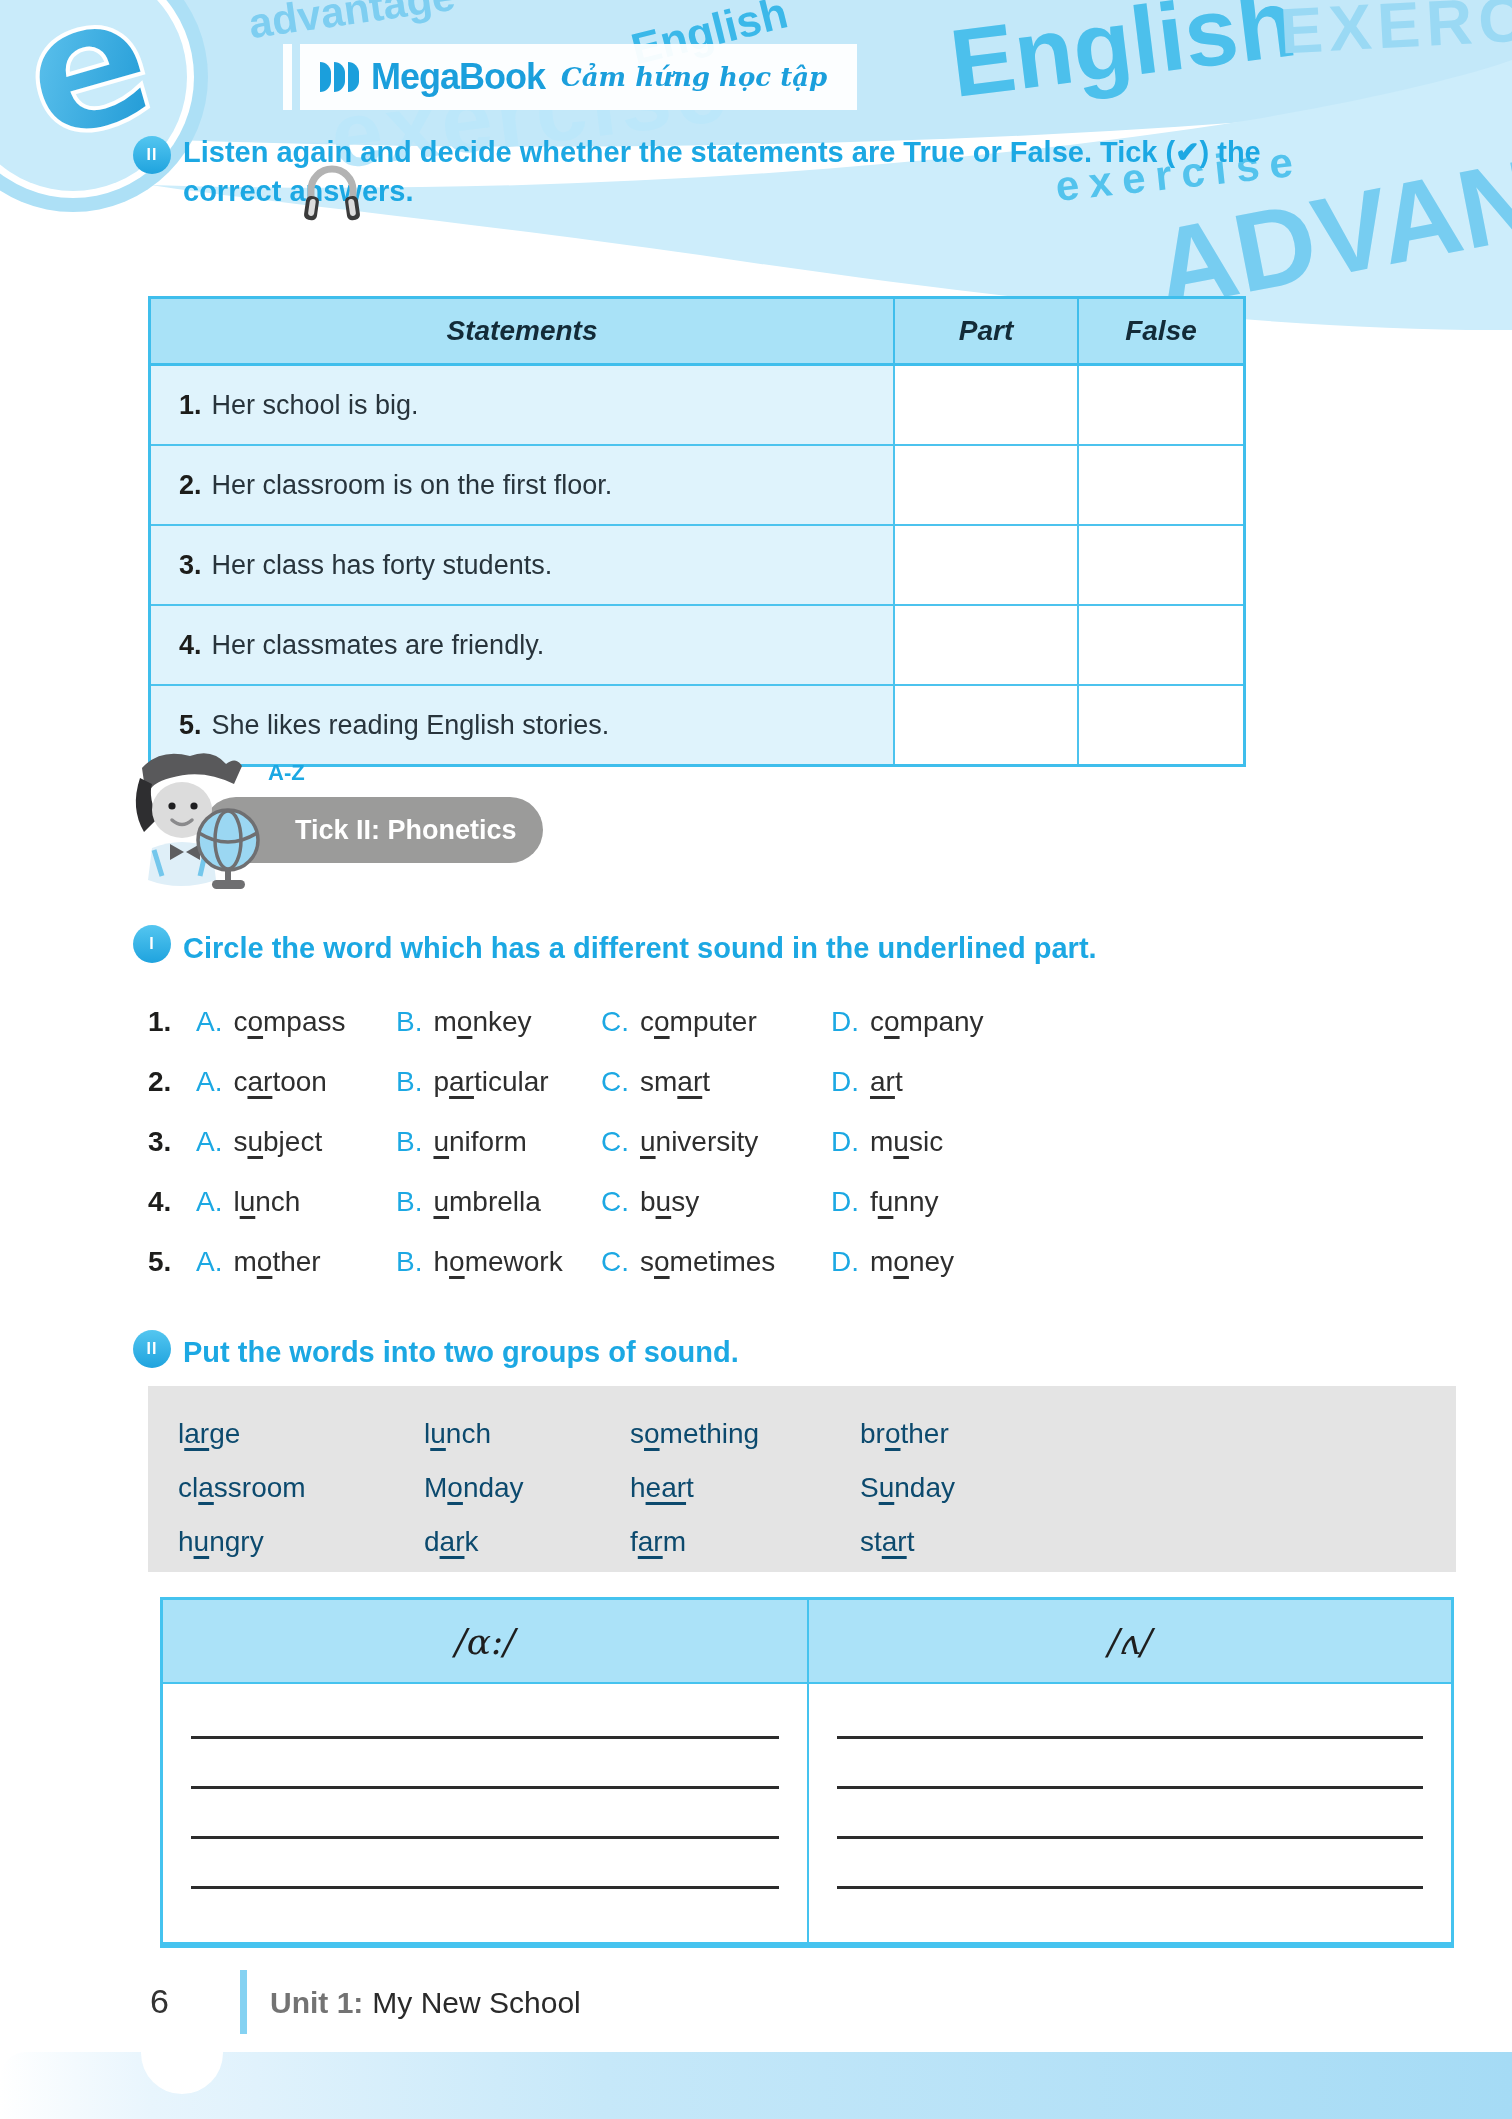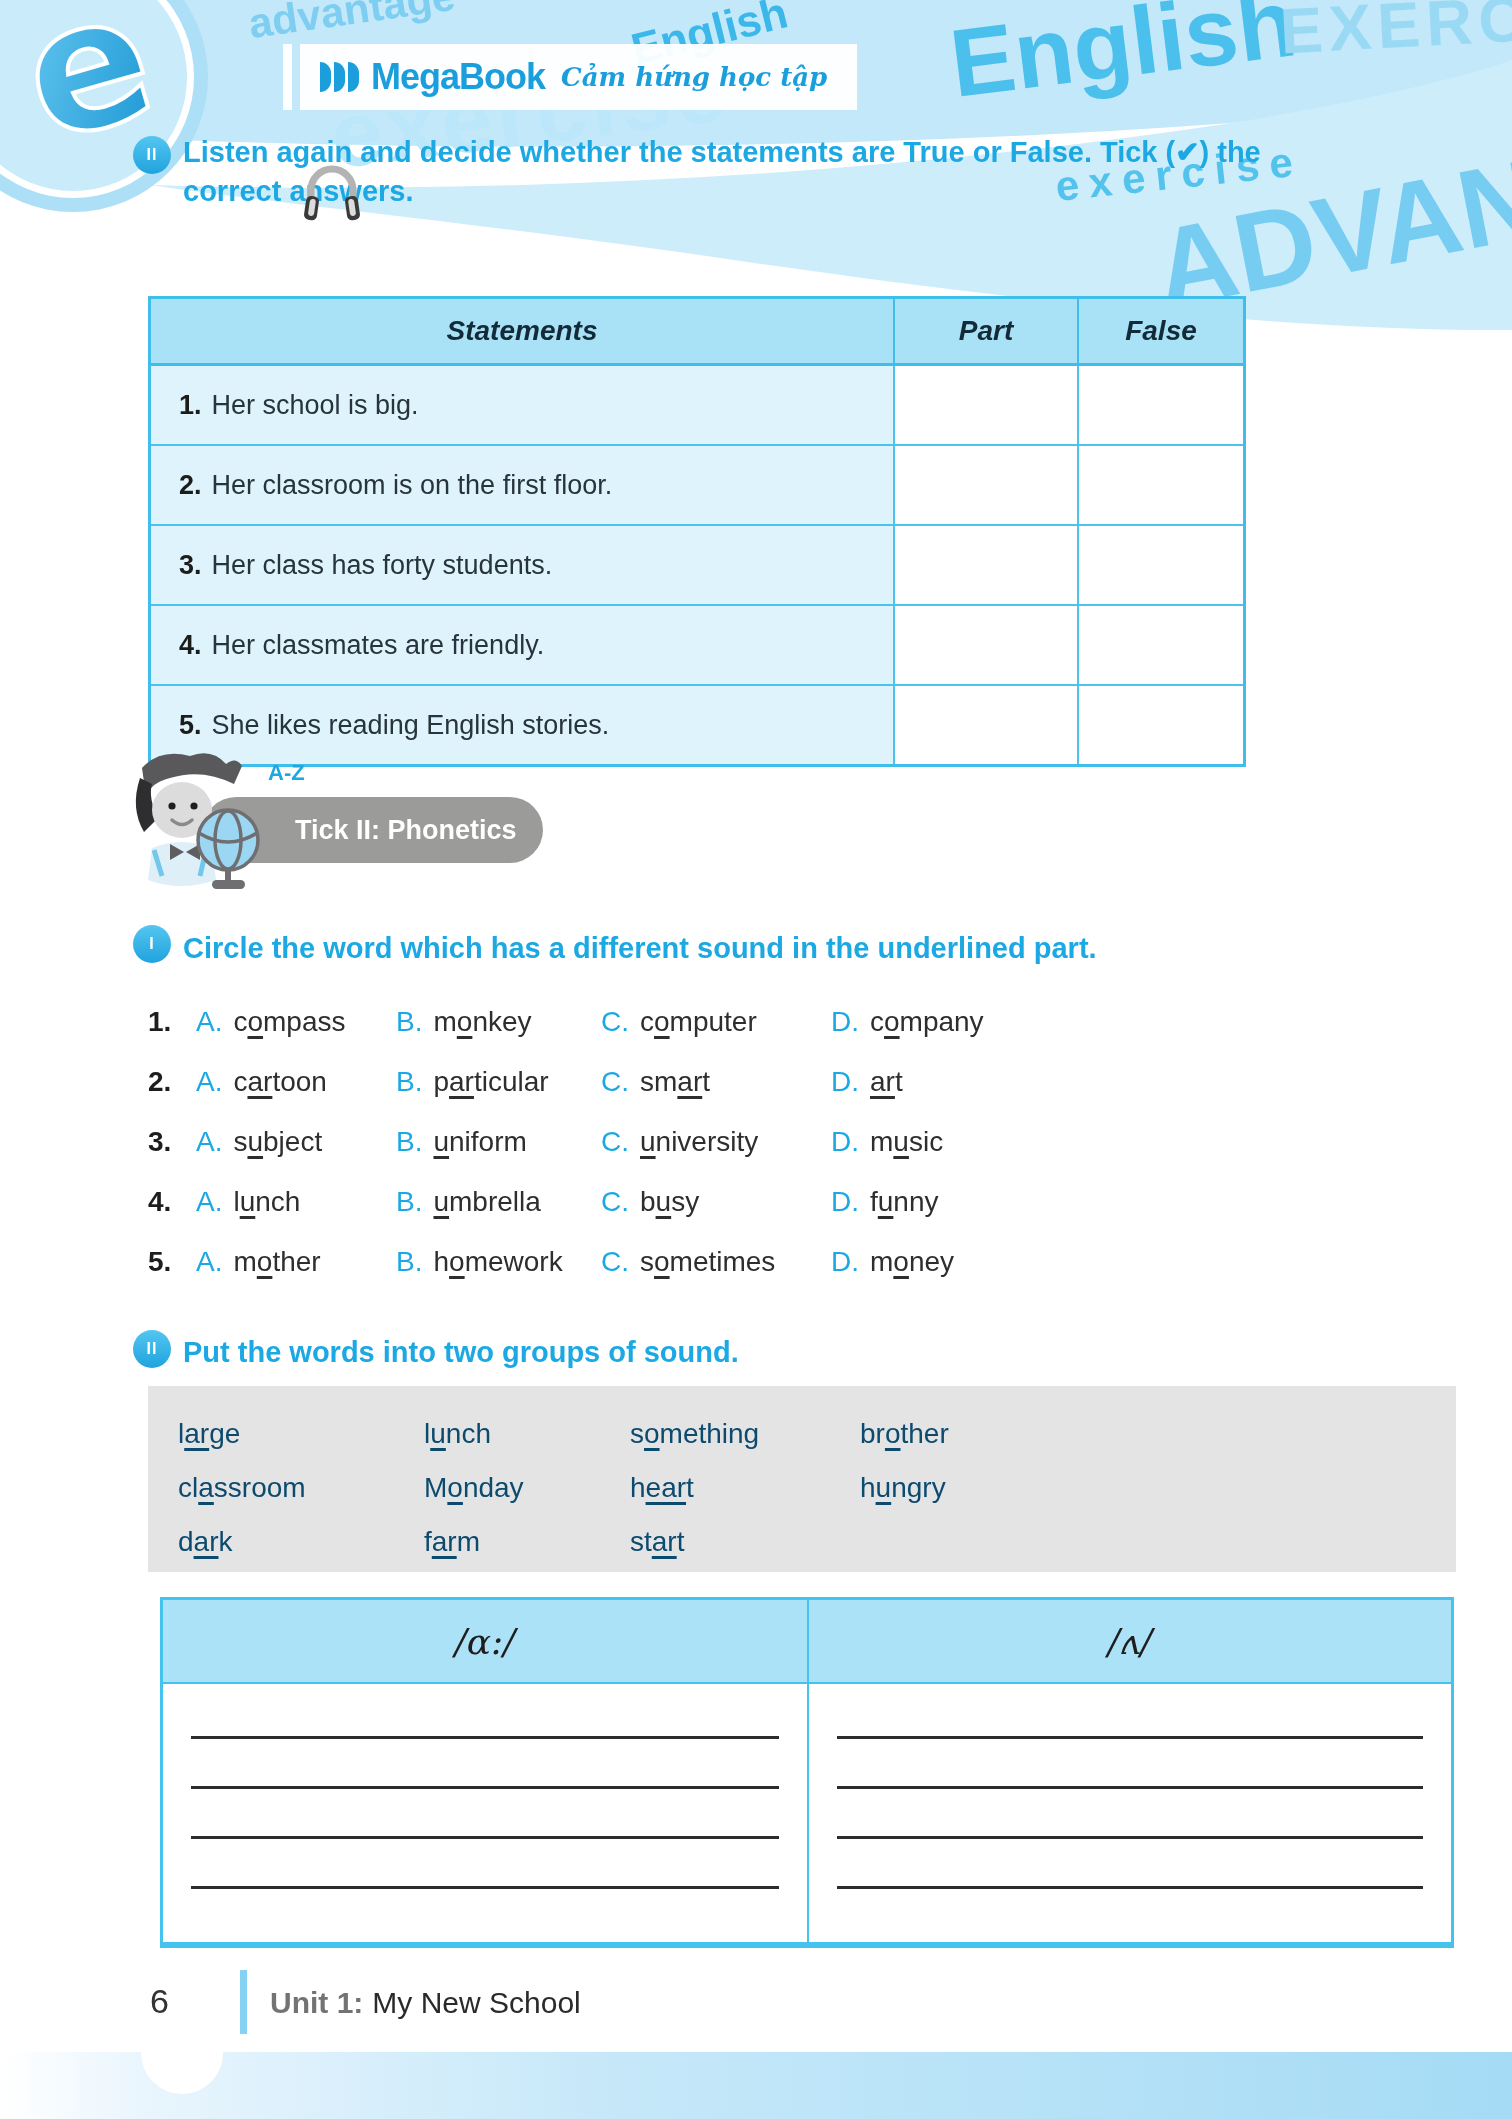--- a/index.html
+++ b/index.html
@@ -264,20 +264,21 @@
   <div class="instr i-ex2">Put the words into two groups of sound.</div>
   <div class="wordbox">
     <div class="wgrid" id="word-grid">
         <span class="w">l<span class="ul">ar</span>ge</span>
         <span class="w">l<span class="ul">u</span>nch</span>
         <span class="w">s<span class="ul">o</span>mething</span>
         <span class="w">br<span class="ul">o</span>ther</span>
         <span class="w">cl<span class="ul">a</span>ssroom</span>
         <span class="w">M<span class="ul">o</span>nday</span>
         <span class="w">h<span class="ul">ear</span>t</span>
+        <span class="w">S<span class="ul">u</span>nday</span>
         <span class="w">h<span class="ul">u</span>ngry</span>
         <span class="w">d<span class="ul">ar</span>k</span>
         <span class="w">f<span class="ul">ar</span>m</span>
         <span class="w">st<span class="ul">ar</span>t</span>
       </div>
   </div>
 
   <div class="ptable">
     <div class="phead">
       <div class="ph">/ɑ:/</div>

